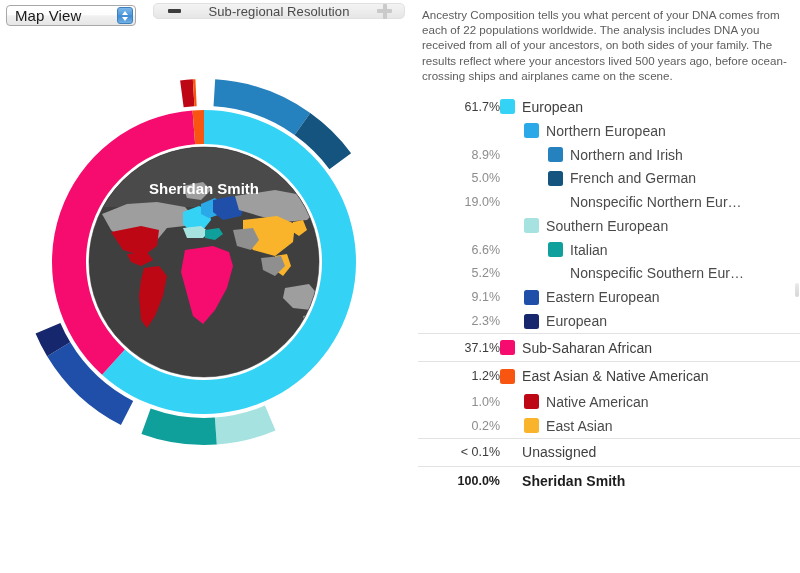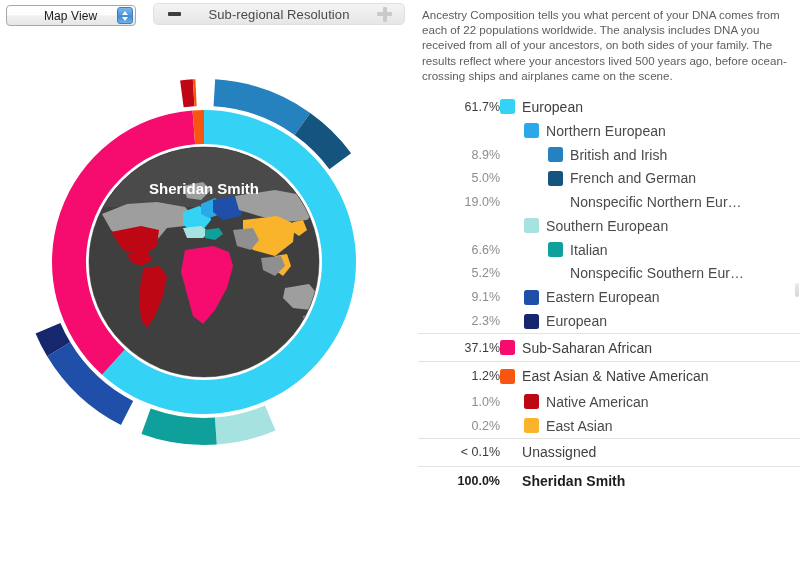--- a/index.html
+++ b/index.html
@@ -17,37 +17,37 @@
 
   .popup-button{
     position:absolute;left:6px;top:5px;width:130px;height:21px;
     border:1px solid #a8a8a8;border-radius:4px;
     background:linear-gradient(to bottom,#ffffff 0%,#fdfdfd 45%,#f0f0f0 52%,#e6e6e6 100%);
     box-shadow:0 1px 0 rgba(255,255,255,.85);
     display:flex;align-items:center;
     box-sizing:border-box;
   }
   .popup-label{
-    font-size:12px;color:#1a1a1a;padding-left:8px;
-    letter-spacing:.1px;line-height:1;margin-left:29px;
+    font-size:15px;color:#1a1a1a;padding-left:8px;
+    letter-spacing:.1px;line-height:1;
   }
   .popup-stepper{
     position:absolute;right:2px;top:1px;width:16px;height:17px;
     border-radius:3px;
     background:linear-gradient(to bottom,#7cb8ea 0%,#4d97da 48%,#3e8ad2 52%,#6fb0e6 100%);
     border:1px solid #3f7fba;
     box-sizing:border-box;
     display:flex;flex-direction:column;align-items:center;justify-content:center;
   }
   .popup-stepper .tri{width:0;height:0;border-left:3px solid transparent;border-right:3px solid transparent;}
   .popup-stepper .tri.up{border-bottom:4px solid #ffffff;margin-bottom:2px;}
   .popup-stepper .tri.down{border-top:4px solid #ffffff;}
 
   .resolution-bar{
-    position:absolute;left:153px;top:3px;width:252px;height:22px;
+    position:absolute;left:153px;top:3px;width:252px;height:16px;
     border-radius:5px;
     background:linear-gradient(to bottom,#f3f3f3 0%,#ededed 50%,#e6e6e6 100%);
     border:1px solid #e0e0e0;
     box-sizing:border-box;
     display:flex;align-items:center;justify-content:space-between;
   }
   .res-minus{
     width:13px;height:4px;background:#3d3d3d;border-radius:1px;margin-left:14px;
   }
   .res-label{
@@ -204,21 +204,21 @@
         <span class="lbl top">European</span>
       </div>
       <div class="legend-row">
         <span class="pct"></span>
         <span class="swatch ind1" style="background: rgb(42, 168, 232);"></span>
         <span class="lbl">Northern European</span>
       </div>
       <div class="legend-row">
         <span class="pct">8.9%</span>
         <span class="swatch ind2" style="background: rgb(38, 130, 191);"></span>
-        <span class="lbl">British and Irish</span>
+        <span class="lbl">Northern and Irish</span>
       </div>
       <div class="legend-row">
         <span class="pct">5.0%</span>
         <span class="swatch ind2" style="background: rgb(20, 84, 126);"></span>
         <span class="lbl">French and German</span>
       </div>
       <div class="legend-row">
         <span class="pct">19.0%</span>
         <span class="swatch ind2 blank"></span>
         <span class="lbl">Nonspecific Northern Eur…</span>

